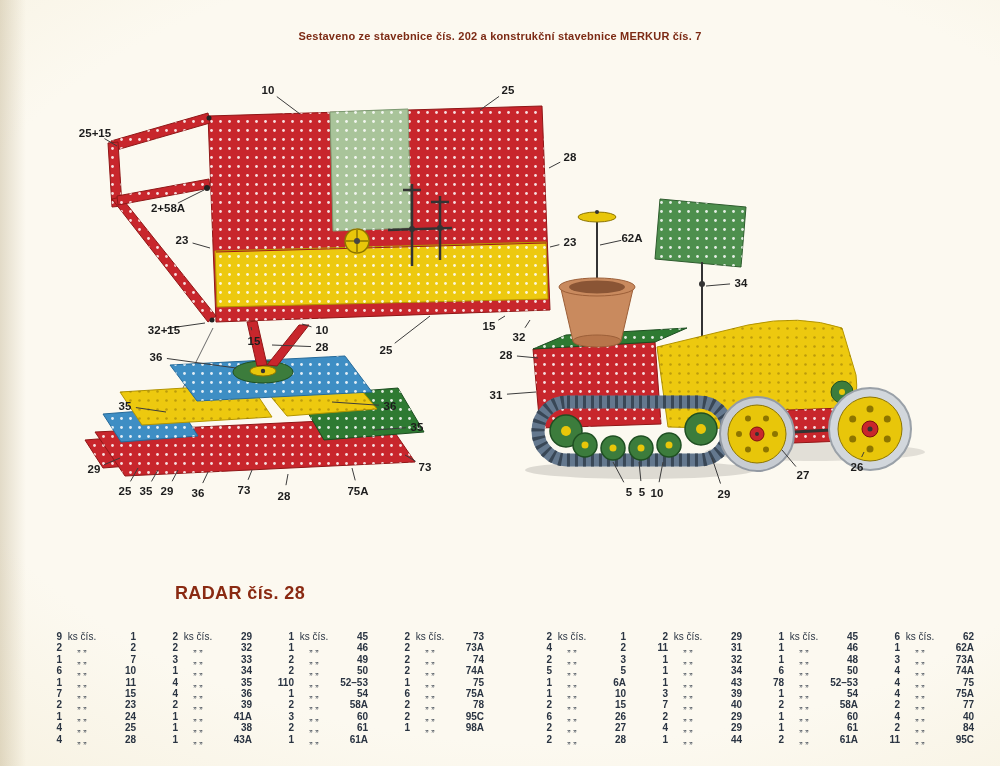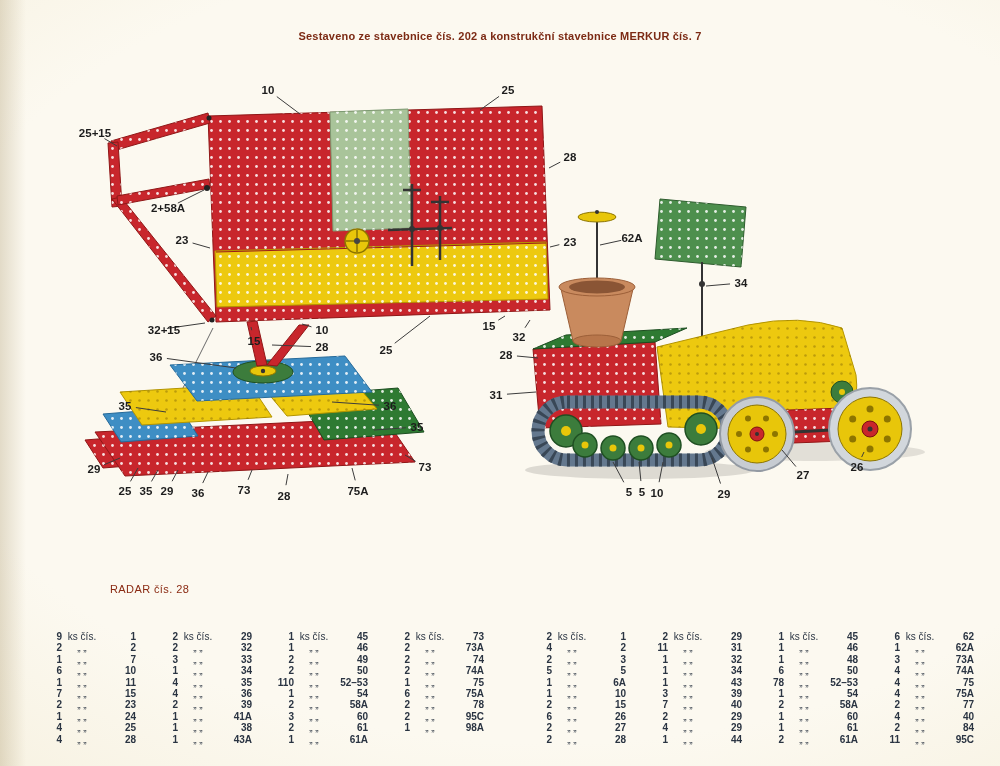--- a/index.html
+++ b/index.html
@@ -7,22 +7,22 @@
   .page{position:relative;width:1000px;height:766px;overflow:hidden;
     background:radial-gradient(ellipse 120% 100% at 55% 45%, #fcf9f0 52%, #f5efdc 82%, #e9dfc4 100%);
     font-family:"Liberation Sans",sans-serif}
   .edge-shade{position:absolute;left:0;top:0;width:26px;height:100%;
     background:linear-gradient(90deg, rgba(160,140,95,.28), rgba(160,140,95,0));pointer-events:none}
   .header{position:absolute;top:30px;left:0;width:100%;text-align:center;
     font-size:11px;font-weight:700;color:#7c2a14;letter-spacing:.2px}
   #art{position:absolute;left:0;top:0}
   .callout{position:absolute;transform:translate(-50%,-50%);font-size:11.5px;
     font-weight:700;color:#1d1d1d;white-space:nowrap}
-  .section-title{position:absolute;font-size:11px;font-weight:400;color:#8a2a12;
-    letter-spacing:.4px}
+  .section-title{position:absolute;font-size:18px;font-weight:700;color:#8a2a12;
+    text-align:center;letter-spacing:.4px}
   #radar-title{left:110px;top:583px;width:260px}
   #station-title{left:570px;top:583px;width:380px}
   .parts{position:absolute;display:flex;gap:18px;color:#2a3442}
   #radar-parts{left:38px;top:631px}
   #station-parts{left:528px;top:631px}
   .parts-col{display:flex;flex-direction:column}
   .parts-row{display:flex;height:11.4px;font-size:10px;font-weight:700;line-height:11.4px}
   .parts-row .q{width:24px;text-align:right}
   .parts-row .m{width:40px;text-align:center;font-weight:400}
   .parts-row .n{width:34px;text-align:right}

